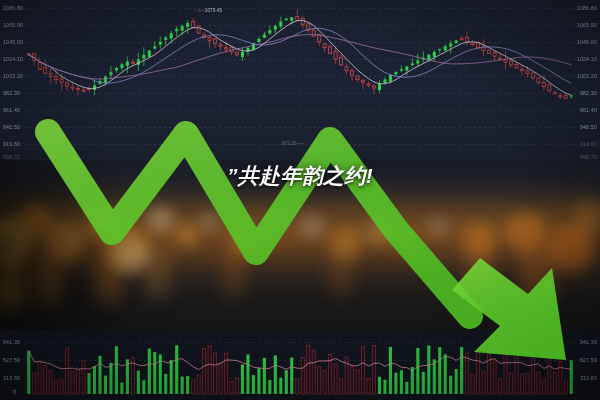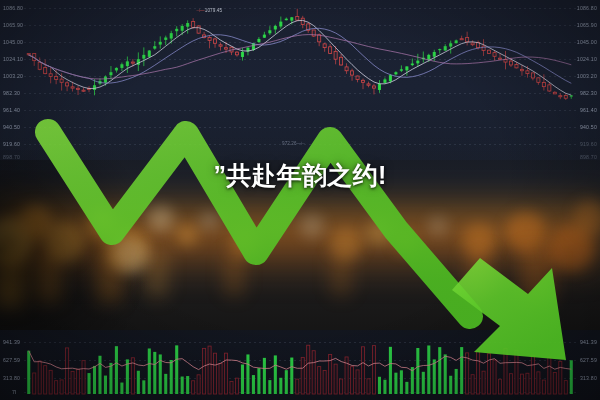--- a/index.html
+++ b/index.html
@@ -50,21 +50,21 @@
   
   .arrow-wrap{position:absolute;left:0;top:0;width:600px;height:400px;}
 
   
   .title-block{position:absolute;left:0;top:158px;width:600px;
     text-align:center;padding:0 8px;box-sizing:border-box;}
   .title-line{color:#ffffff;font-weight:bold;font-size:21px;line-height:35px;
     letter-spacing:.3px;white-space:nowrap;
     text-shadow:0 1px 3px rgba(0,0,0,.78),0 0 9px rgba(0,0,0,.55);}
   .title-line.l1{font-size:21px;}
-  .title-line.l2{font-size:25px;}
+  .title-line.l2{font-size:21px;font-style:italic;}
 </style>
 </head>
 <body>
 
 <div id="stage">
 
   <div class="photo-bg">
     <div class="glow-band"></div>
 
     <div class="bokeh" style="left:-14px;top:218px;width:46px;height:46px;background:rgba(255,196,78,.62);"></div>

